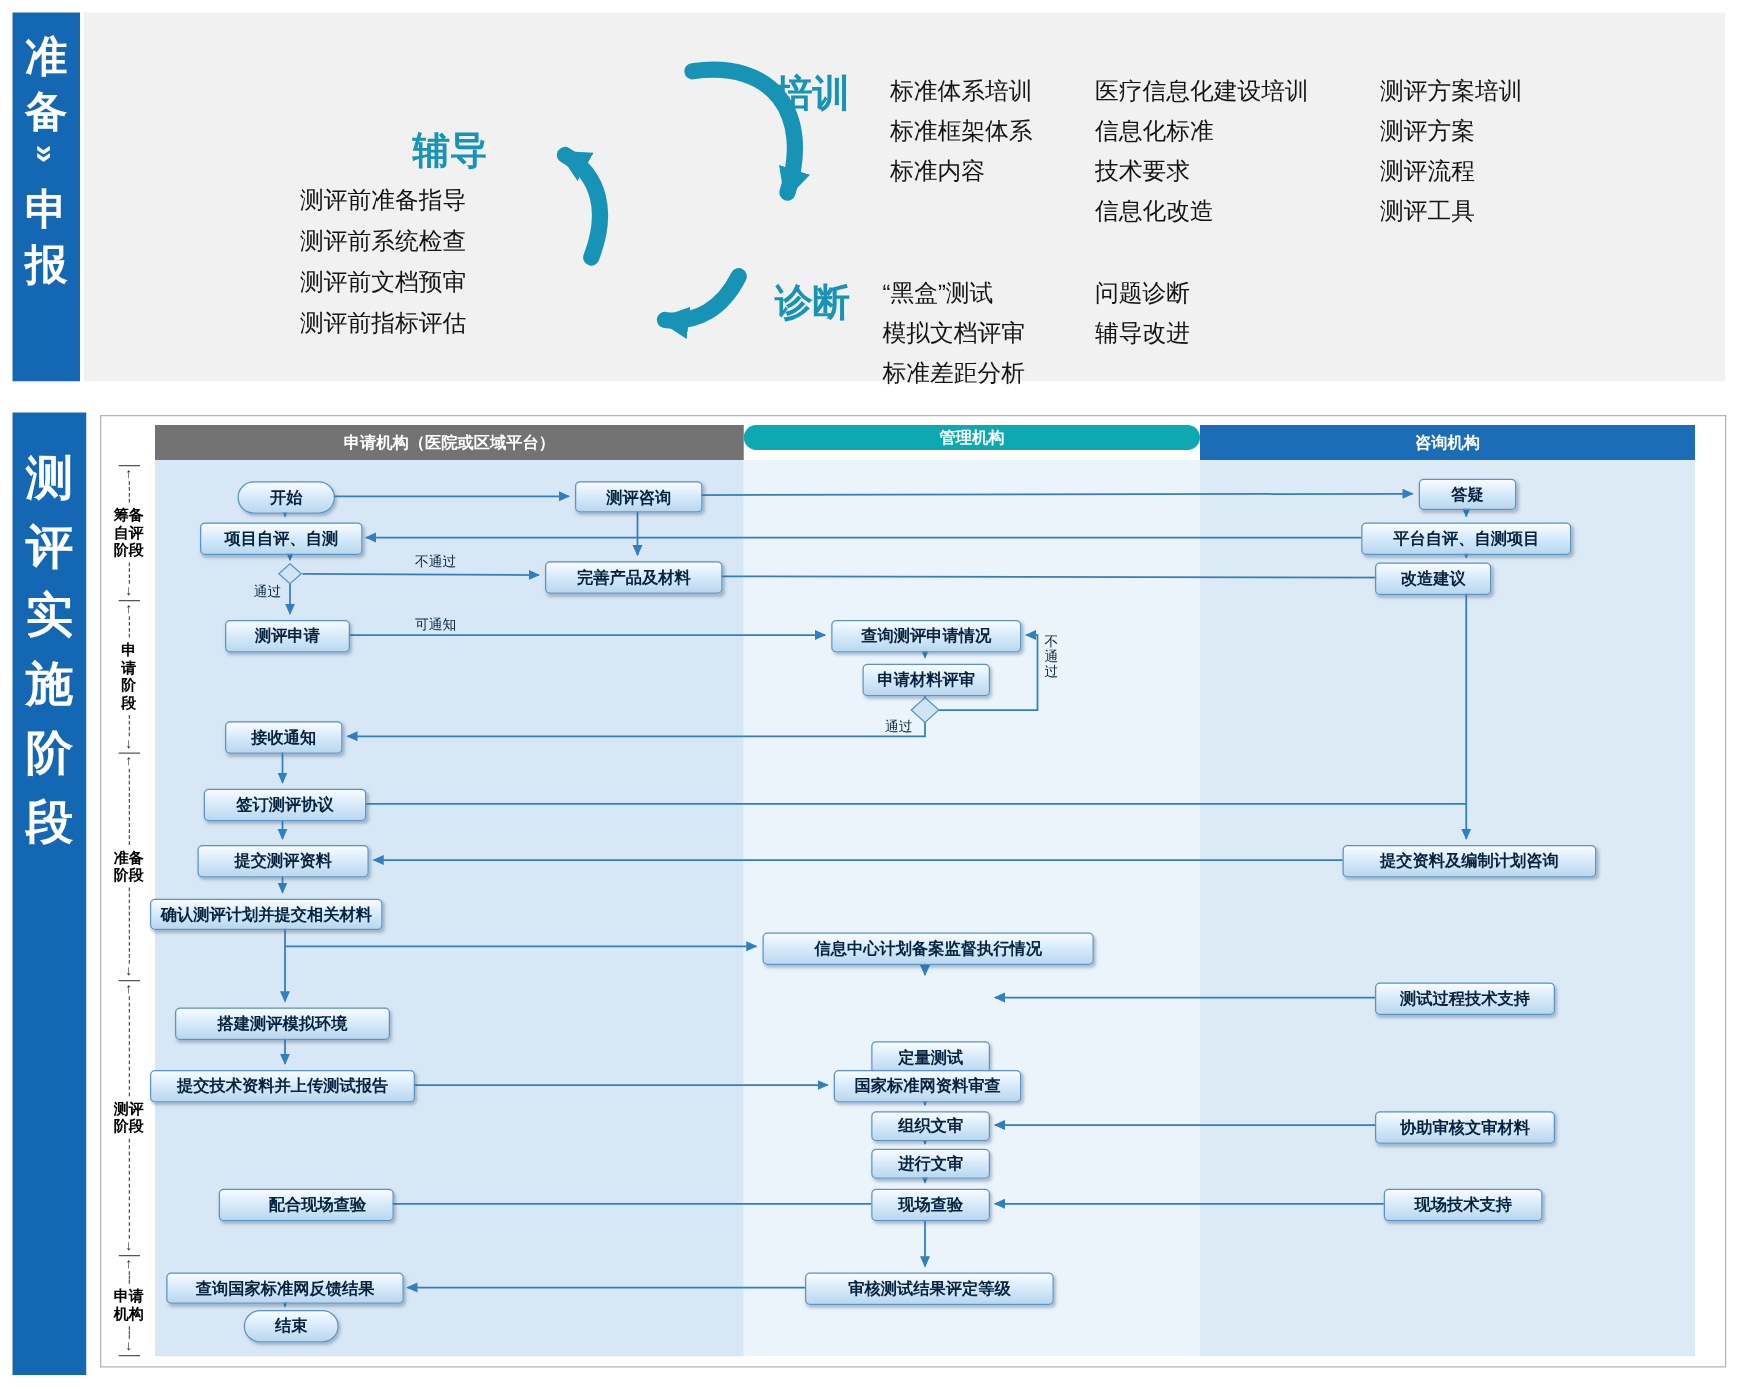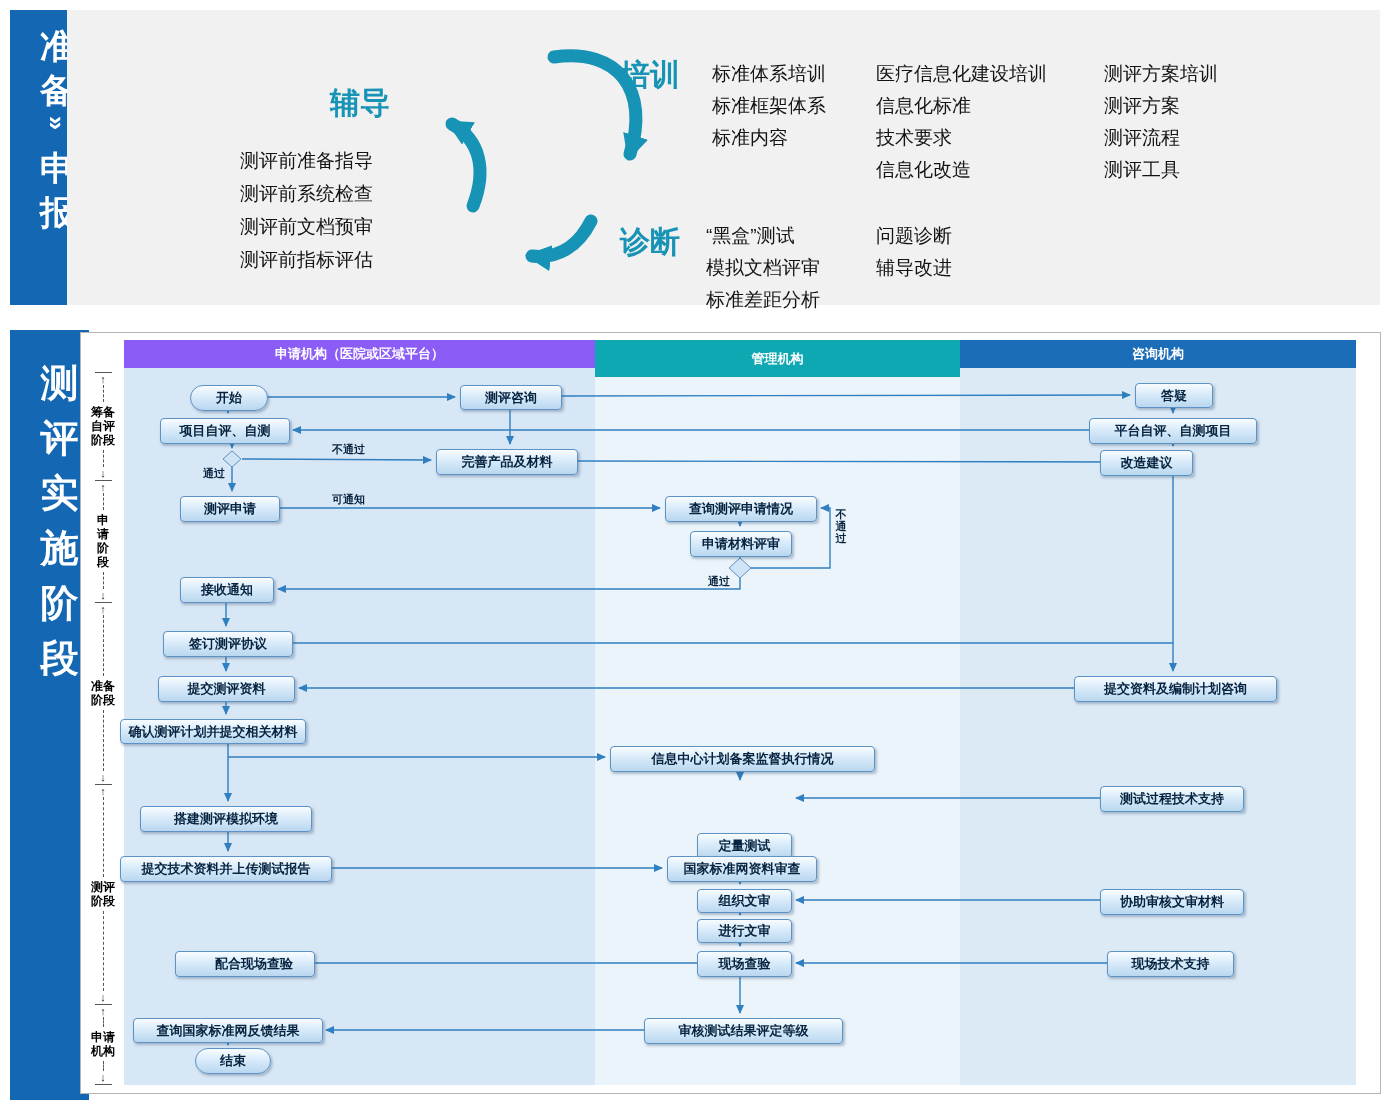--- a/index.html
+++ b/index.html
@@ -1,32 +1,32 @@
 <!DOCTYPE html>
 <html><head>
 <meta charset="utf-8">
 <style>
   html,body{margin:0;padding:0;background:#fff;}
   body{width:1390px;height:1111px;position:relative;font-family:"Liberation Sans","DejaVu Sans",sans-serif;overflow:hidden;}
   .abs{position:absolute;}
   
-  .side-panel{background:#1468b3;color:#fff;font-weight:bold;text-align:center;padding-left:20px;}
+  .side-panel{background:#1468b3;color:#fff;font-weight:bold;text-align:center;}
   .vchars{word-break:break-all;margin:0 auto;color:#fff;font-weight:bold;}
   .chev{display:block;transform:rotate(90deg);font-size:26px;line-height:22px;color:#fff;}
   
   .top-gray{background:#f1f1f1;}
   .title-teal{color:#1793b5;font-weight:bold;font-size:30px;white-space:nowrap;}
   .txt-col{font-size:19px;color:#141414;line-height:32px;white-space:nowrap;}
   
   .flow-box{border:1px solid #b5b5b5;background:#fff;}
   .lane-head{color:#fff;font-weight:bold;font-size:13px;display:flex;align-items:center;justify-content:center;}
   
   .node{position:absolute;display:flex;align-items:center;justify-content:center;font-size:13px;font-weight:bold;color:#06233f;background:linear-gradient(180deg,#f8fcff 0%,#d9ebfa 45%,#b9d7ef 100%);border:1px solid #5d92c4;border-radius:4px;box-shadow:1.5px 2px 2.5px rgba(60,90,120,.35);white-space:nowrap;z-index:3;}
   .stadium{border-radius:13px;}
-  .edge-label{position:absolute;font-size:11px;font-weight:bold;color:#06233f;z-index:3;white-space:nowrap;}
+  .edge-label{position:absolute;font-size:11px;font-weight:normal;color:#06233f;z-index:3;white-space:nowrap;}
   .edge-label.vert{width:12px;line-height:12px;word-break:break-all;white-space:normal;text-align:center;}
   
   .phase{position:absolute;left:84px;width:38px;display:flex;flex-direction:column;align-items:center;z-index:3;}
   .ph-arrow{font-size:11px;line-height:10px;color:#222;}
   .ph-line{flex:1 1 auto;width:0;border-left:1px dashed #555;margin:1px 0;}
   .ph-label{font-size:12px;font-weight:bold;color:#000;text-align:center;line-height:14px;word-break:break-all;margin:2px 0;}
   .tick{position:absolute;left:95px;width:17px;height:0;border-top:1px solid #555;z-index:3;}
   svg{position:absolute;left:0;top:0;z-index:2;pointer-events:none;}
   .lane-body{position:absolute;z-index:1;}
 </style>
@@ -34,21 +34,21 @@
 <body>
 
 <div class="abs side-panel" style="left:10px;top:10px;width:54px;height:295px;">
   <div class="vchars" style="width:40px;font-size:34px;line-height:44px;padding-top:14px;">准备</div>
   <span class="chev">»</span>
   <div class="vchars" style="width:40px;font-size:34px;line-height:44px;padding-top:12px;">申报</div>
 </div>
 
 <div class="abs top-gray" style="left:67px;top:10px;width:1313px;height:295px;"></div>
 
-<div class="abs title-teal" style="left:330px;top:83px;">辅导</div>
+<div class="abs title-teal" style="left:330px;top:100px;">辅导</div>
 <div class="abs txt-col" style="left:240px;top:144px;line-height:33px;">
   <div>测评前准备指导</div>
   <div>测评前系统检查</div>
   <div>测评前文档预审</div>
   <div>测评前指标评估</div>
 </div>
 
 <div class="abs title-teal" style="left:620px;top:55px;">培训</div>
 <div class="abs txt-col" style="left:712px;top:58px;">
   <div>标准体系培训</div>
@@ -78,22 +78,22 @@
   <div>问题诊断</div>
   <div>辅导改进</div>
 </div>
 
 <div class="abs side-panel" style="left:10px;top:330px;width:59px;height:770px;">
   <div class="vchars" style="width:42px;font-size:38px;line-height:55px;padding-top:26px;">测评实施阶段</div>
 </div>
 
 <div class="abs flow-box" style="left:80px;top:332px;width:1299px;height:760px;"></div>
 
-<div class="abs lane-head" style="left:124px;top:340px;width:471px;height:28px;background:#8b5cf6;z-index:2;">申请机构（医院或区域平台）</div>
-<div class="abs lane-head" style="left:595px;top:340px;width:365px;height:37px;background:#0ea8b2;z-index:2;">管理机构</div>
+<div class="abs lane-head" style="left:124px;top:340px;width:471px;height:28px;background:#737373;z-index:2;">申请机构（医院或区域平台）</div>
+<div class="abs lane-head" style="left:595px;top:340px;width:365px;height:20px;background:#0ea8b2;z-index:2;border-radius:11px;">管理机构</div>
 <div class="abs lane-head" style="left:960px;top:340px;width:396px;height:28px;background:#1b6db8;z-index:2;">咨询机构</div>
 
 <div class="lane-body" style="left:124px;top:368px;width:471px;height:717px;background:#d8e7f5;"></div>
 <div class="lane-body" style="left:595px;top:368px;width:365px;height:717px;background:#ebf4fb;"></div>
 <div class="lane-body" style="left:960px;top:368px;width:396px;height:717px;background:#dceaf6;"></div>
 
 <div class="phase" style="top:374px;height:104px;">
   <div class="ph-arrow">↑</div>
   <div class="ph-line"></div>
   <div class="ph-label" style="width:30px;">筹备自评阶段</div>

